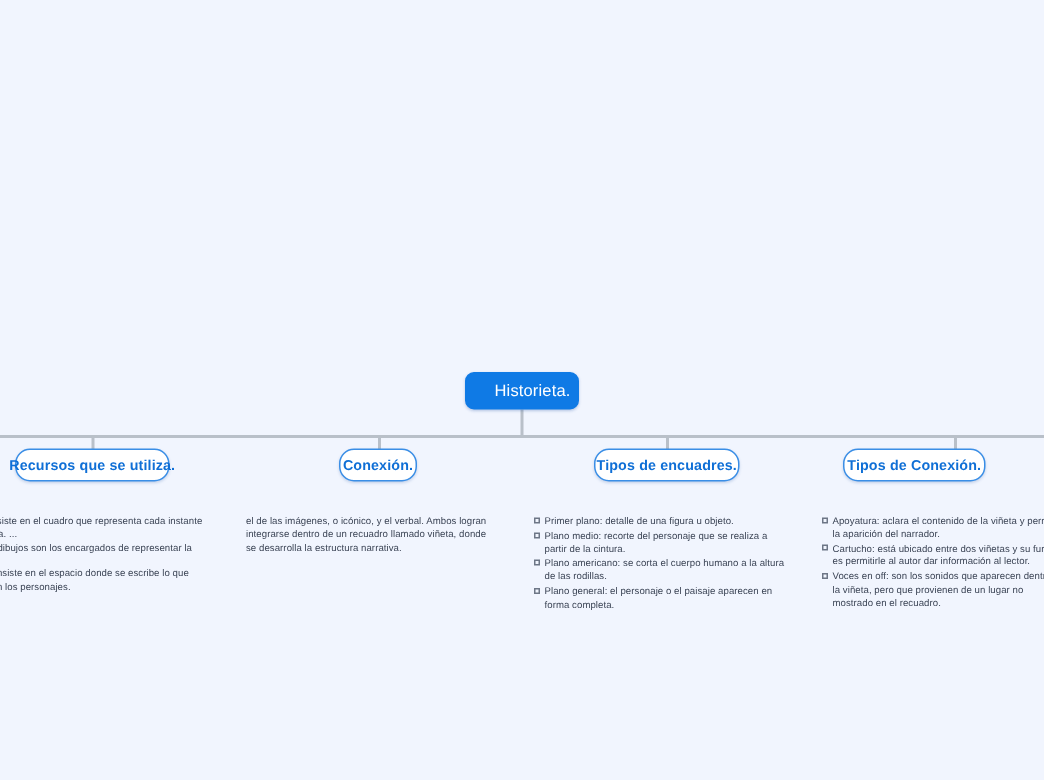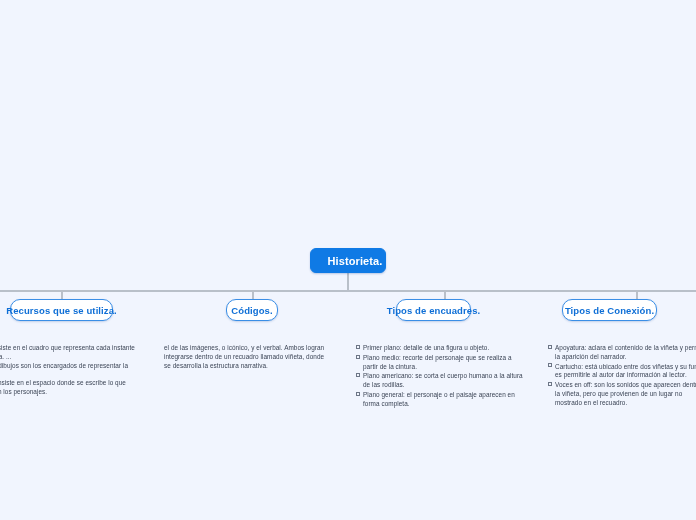--- a/index.html
+++ b/index.html
@@ -35,21 +35,21 @@
     border-radius: 6px;
     box-shadow: 0 1px 2px rgba(30, 80, 160, .28);
     display: flex;
     align-items: center;
     justify-content: center;
     box-sizing: border-box;
   }
   .root-node .root-label {
     color: #ffffff;
     font-size: 11px;
-    font-weight: bold;
+    font-weight: normal;
     letter-spacing: .1px;
     white-space: nowrap;
     margin-left: 14px;
   }
 
   
   .conn {
     position: absolute;
     background: #b9c0c9;
   }
@@ -92,21 +92,21 @@
   }
   .child-node .child-label {
     color: #0f6fd6;
     font-size: 9.5px;
     font-weight: bold;
     white-space: nowrap;
     letter-spacing: .1px;
   }
   .node-0 { left: 10px;  width: 103px; }
   .node-1 { left: 226px; width: 52px;  }
-  .node-2 { left: 396px; width: 75px;  }
+  .node-2 { left: 396px; width: 97px;  }
   .node-3 { left: 562px; width: 95px;  }
 
   
   .body-text {
     position: absolute;
     top: 344px;
     font-size: 6.4px;
     line-height: 1.38;
     color: #3b4455;
     letter-spacing: .05px;
@@ -168,21 +168,21 @@
   <div class="conn conn-v drop-3"></div>
 
   <div class="root-node">
     <span class="root-label">Historieta.</span>
   </div>
 
   <div class="child-node node-0">
     <span class="child-label">Recursos que se utiliza.</span>
   </div>
   <div class="child-node node-1">
-    <span class="child-label">Códigos.</span>
+    <span class="child-label">Conexión.</span>
   </div>
   <div class="child-node node-2">
     <span class="child-label">Tipos de encuadres.</span>
   </div>
   <div class="child-node node-3">
     <span class="child-label">Tipos de Conexión.</span>
   </div>
 
   <div class="body-text text-0">Consiste en el cuadro que representa cada instante
 orieta. ...

